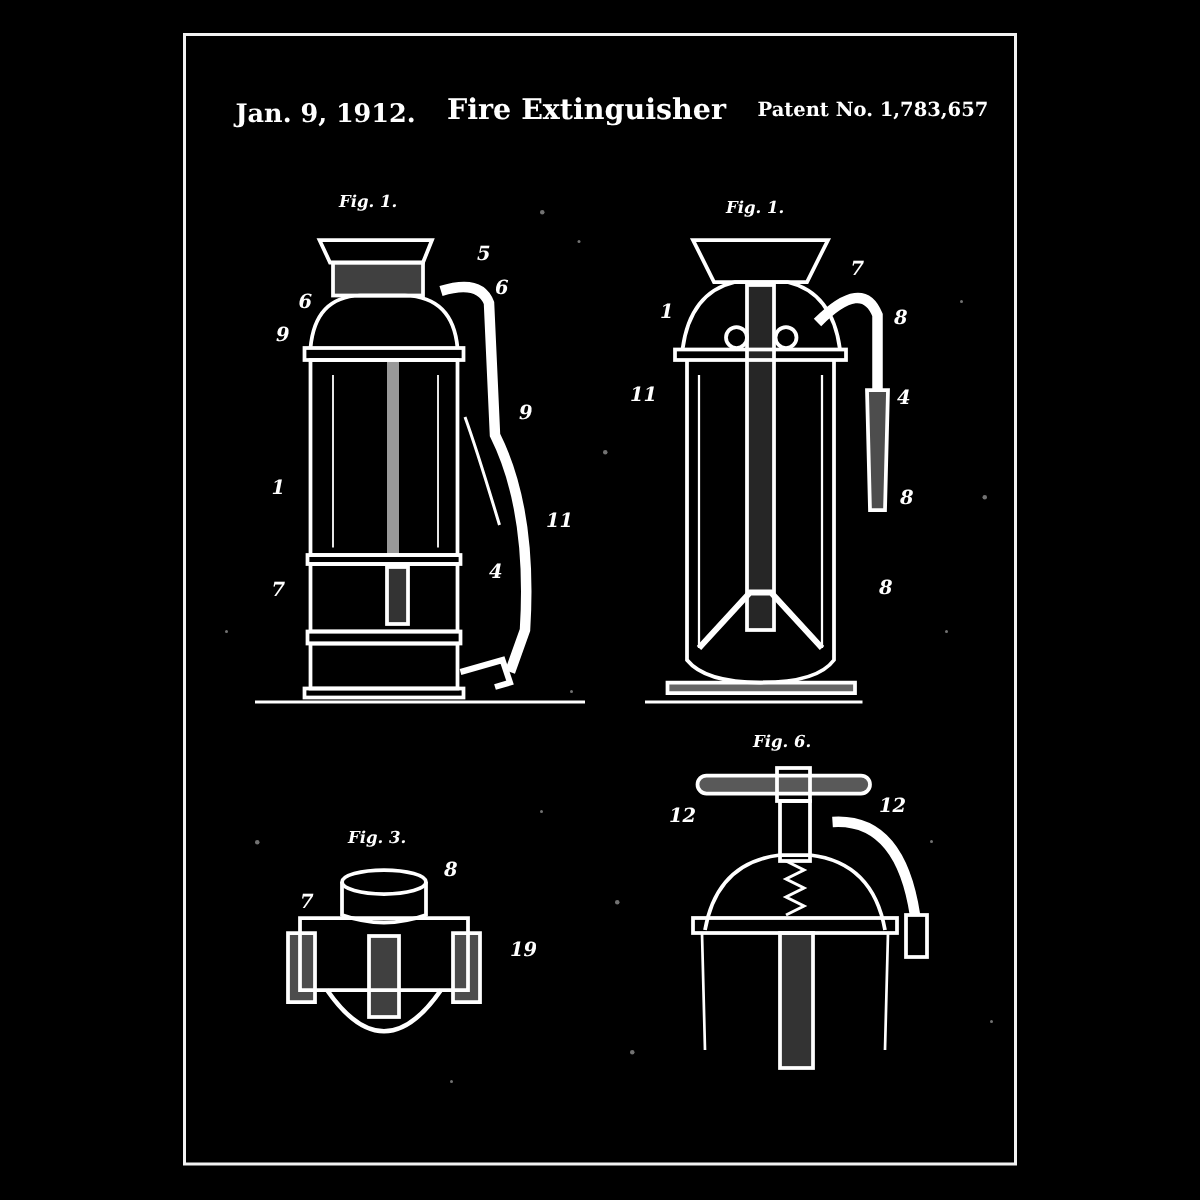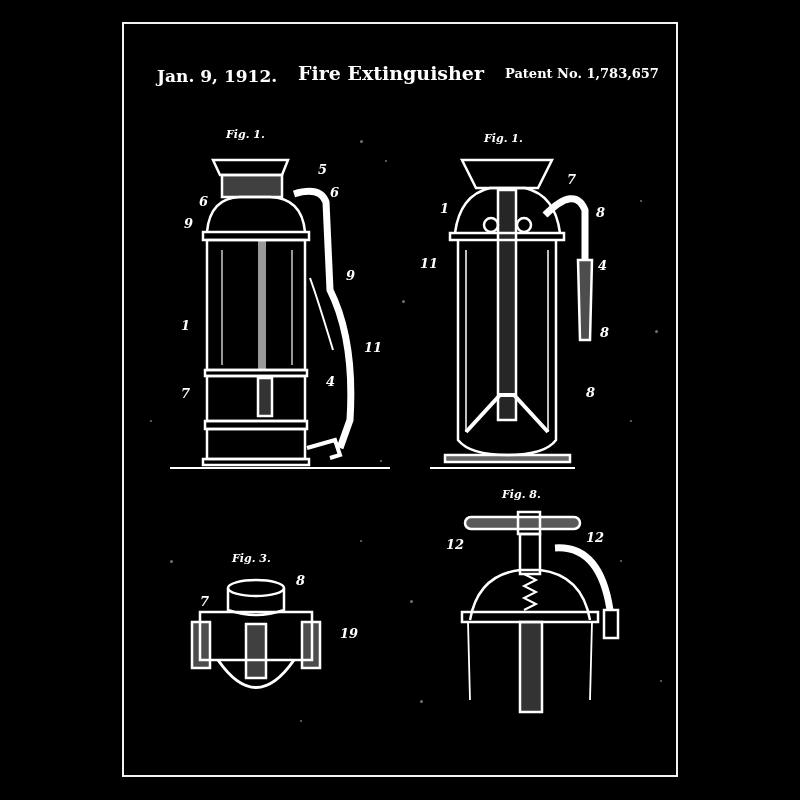--- a/index.html
+++ b/index.html
@@ -97,21 +97,21 @@
     <path d="M192 622 L210 622 L210 668 L192 668 Z" fill="#fff" fill-opacity=".3"></path>
     <path d="M302 622 L320 622 L320 668 L302 668 Z" fill="#fff" fill-opacity=".3"></path>
     <path d="M218 660 Q256 715 294 660" stroke-width="3"></path>
     <rect x="246" y="624" width="20" height="54" fill="#fff" fill-opacity=".25"></rect>
   </g>
 </svg>
 <div class="callout" style="left:296px;top:573px;">8</div>
 <div class="callout" style="left:200px;top:594px;">7</div>
 <div class="callout" style="left:340px;top:626px;">19</div>
 
-<div class="fig-label" style="left:502px;top:488px;">Fig. 8.</div>
+<div class="fig-label" style="left:502px;top:488px;">Fig. 6.</div>
 <svg style="left:0;top:0;" width="800" height="800">
   <g fill="none" stroke="#fff" stroke-width="2.5">
     <rect x="465" y="517" width="115" height="12" rx="6" fill="#fff" fill-opacity=".35"></rect>
     <rect x="518" y="512" width="22" height="22"></rect>
     <rect x="520" y="534" width="20" height="40"></rect>
     <path d="M470 620 Q478 575 520 570 L540 570 Q582 575 590 620"></path>
     <rect x="462" y="612" width="136" height="10"></rect>
     <path d="M524 574 L536 580 L524 586 L536 592 L524 598 L536 604 L524 610" stroke-width="2"></path>
     <rect x="520" y="622" width="22" height="90" fill="#fff" fill-opacity=".2"></rect>
     <path d="M468 622 L470 700 M592 622 L590 700" stroke-width="1.8"></path>

